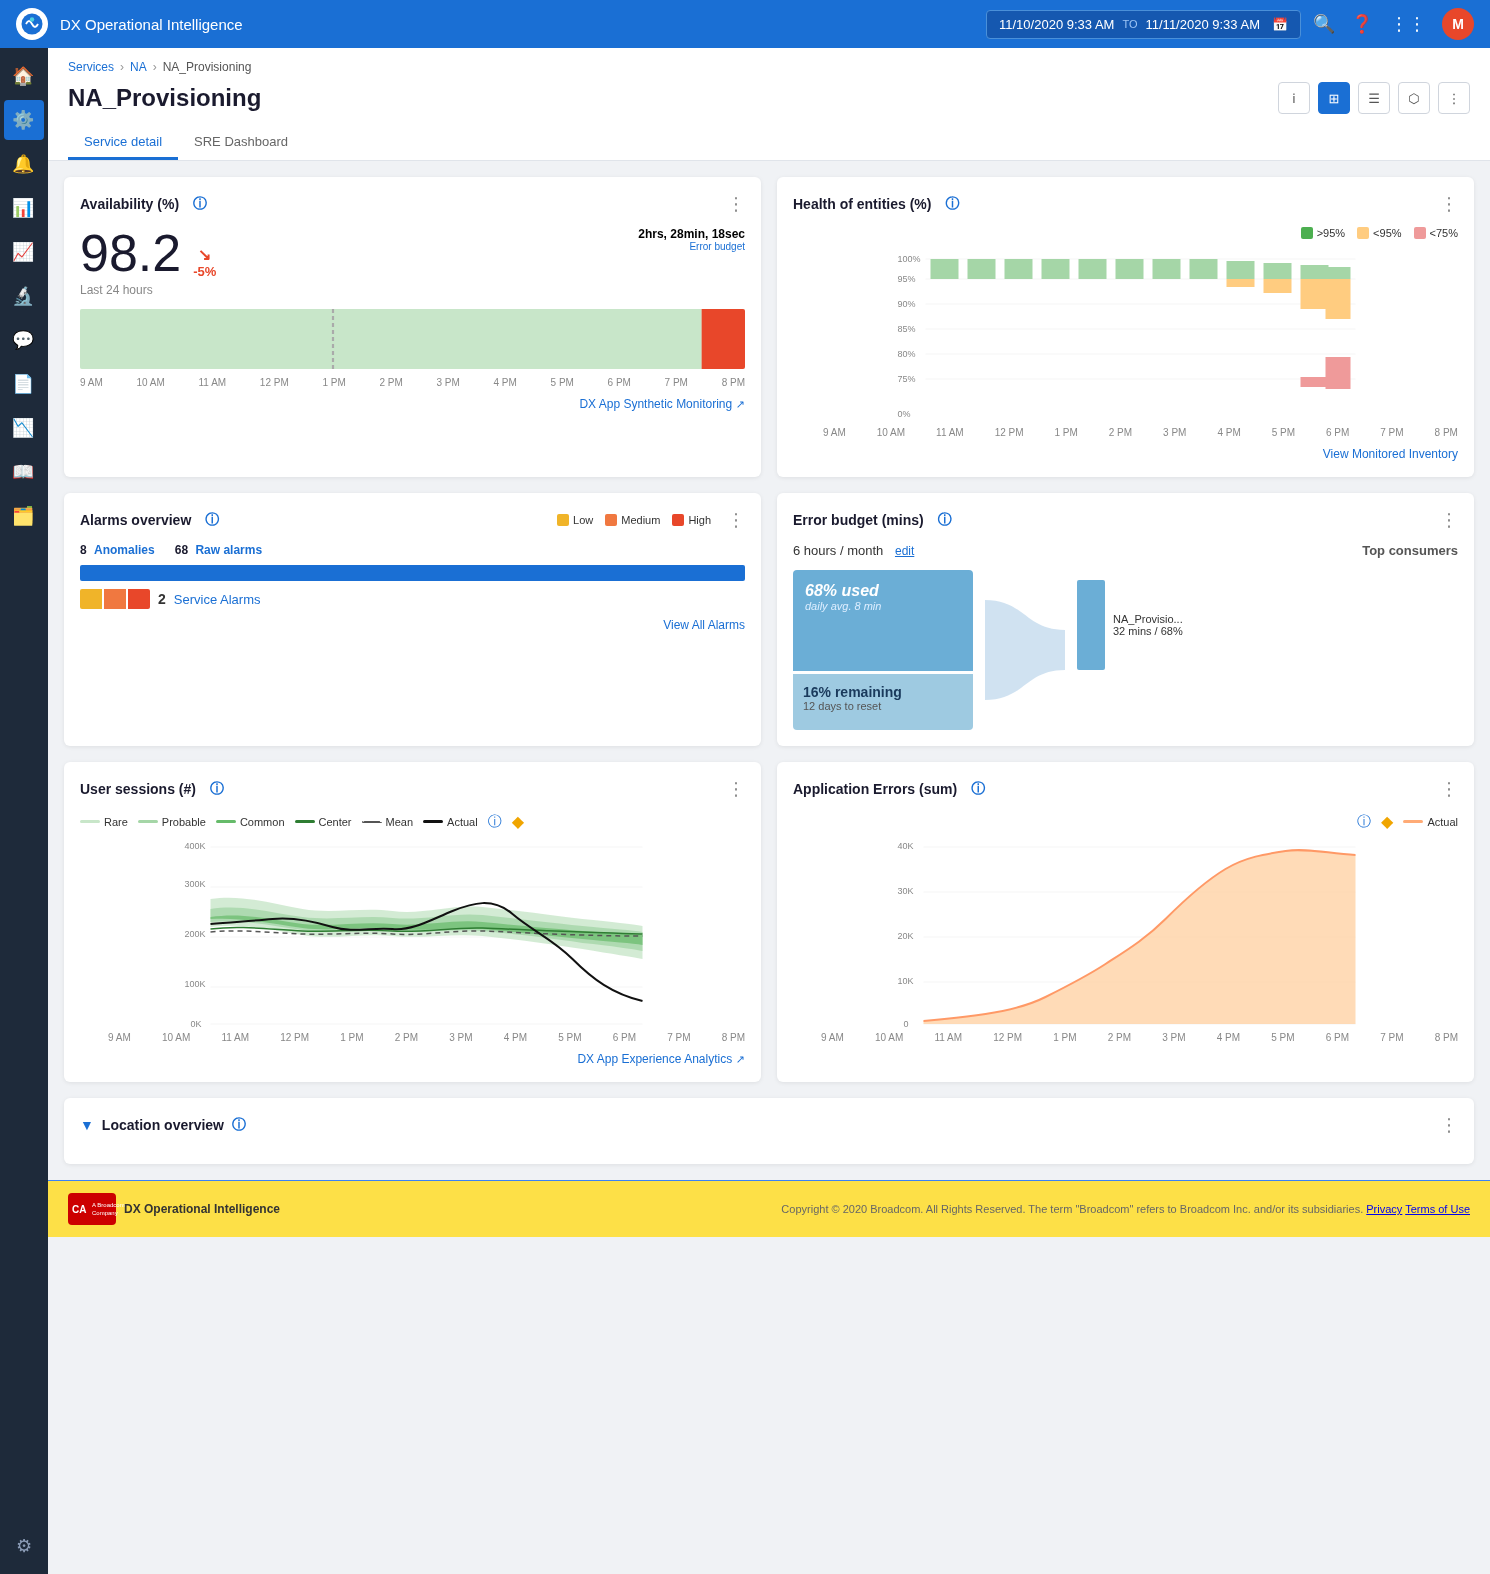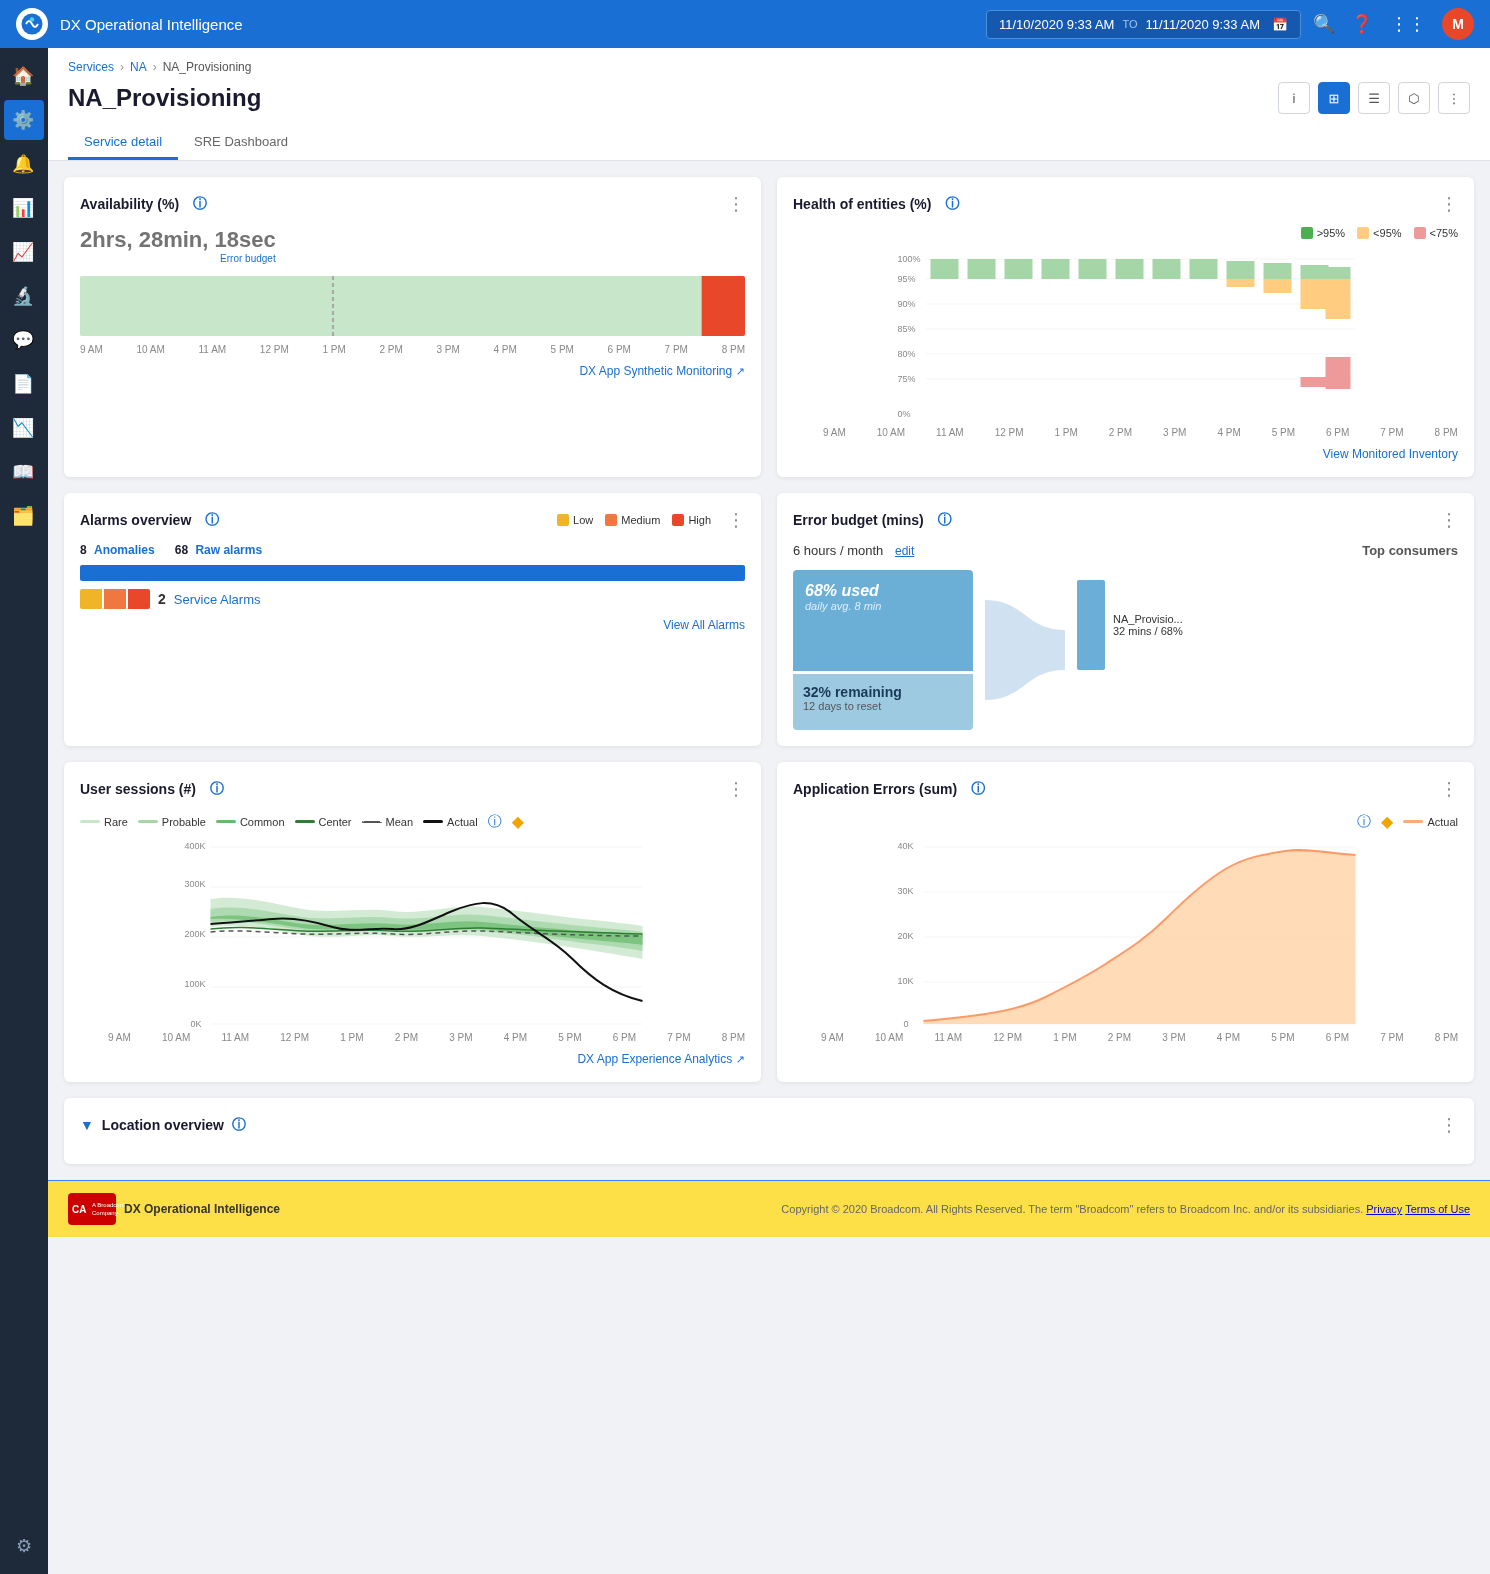--- a/index.html
+++ b/index.html
@@ -68,21 +68,21 @@
     .info-icon { color: #1a6fd4; font-size: 14px; cursor: pointer; }
     .more-icon { color: #888; cursor: pointer; font-size: 18px; }
 
     
     .availability-value { display: flex; align-items: flex-end; gap: 12px; margin-bottom: 4px; }
     .big-number { font-size: 52px; font-weight: 300; color: #1a1a2e; line-height: 1; }
     .change-badge { display: flex; flex-direction: column; align-items: center; color: #e8472a; font-size: 13px; font-weight: 600; }
     .change-arrow { font-size: 16px; }
     .avail-label { color: #888; font-size: 12px; }
     .error-budget { color: #1a6fd4; font-size: 10px; font-weight: 500; }
-    .error-budget-value { font-size: 22px; font-weight: 600; color: #737373; }
+    .error-budget-value { font-size: 12px; font-weight: 600; color: #000000; }
 
     
     .chart-area { position: relative; height: 60px; background: #e8f5e9; border-radius: 2px; overflow: hidden; margin-bottom: 8px; }
     .chart-labels { display: flex; justify-content: space-between; font-size: 10px; color: #888; }
     .chart-link { text-align: right; margin-top: 8px; }
     .chart-link a { color: #1a6fd4; font-size: 12px; text-decoration: none; }
 
     
     .legend { display: flex; gap: 12px; justify-content: flex-end; margin-bottom: 8px; font-size: 11px; }
     .legend-item { display: flex; align-items: center; gap: 4px; }
@@ -213,20 +213,30 @@
 
       <div class="card">
         <div class="card-header">
           <span class="card-title">
             <span>Availability (%)</span>
             <span class="info-icon">ⓘ</span>
           </span>
           <span class="more-icon">⋮</span>
         </div>
         <div class="avail-main-row">
+          <div>
+            <div class="availability-value">
+              <span class="big-number">98.2</span>
+              <div class="change-badge">
+                <span class="change-arrow">↘</span>
+                <span>-5%</span>
+              </div>
+            </div>
+            <div class="avail-label">Last 24 hours</div>
+          </div>
           <div class="avail-budget-right">
             <div class="error-budget-value">2hrs, 28min, 18sec</div>
             <div class="error-budget">Error budget</div>
           </div>
         </div>
 
         <div style="margin-top:12px;">
           <div class="chart-area">
             <svg width="100%" height="60" viewBox="0 0 460 60" preserveAspectRatio="none">
               <rect x="0" y="0" width="430" height="60" fill="#c8e6c9"></rect>
@@ -405,21 +415,21 @@
           <span class="budget-top">Top consumers</span>
         </div>
         <div style="display:flex;gap:12px;align-items:stretch;height:160px;">
 
           <div style="width:180px;display:flex;flex-direction:column;gap:3px;">
             <div style="background:#6baed6;border-radius:4px 4px 0 0;flex:2.1;padding:12px;font-style:italic;">
               <div style="font-size:16px;font-weight:600;color:white;">68% used</div>
               <div style="font-size:11px;color:#ddeeff;">daily avg. 8 min</div>
             </div>
             <div style="background:#9ecae1;border-radius:0 0 4px 4px;flex:1;padding:10px;">
-              <div style="font-size:14px;font-weight:600;color:#1a3a5c;">32% remaining</div>
+              <div style="font-size:14px;font-weight:600;color:#1a3a5c;">16% remaining</div>
               <div style="font-size:11px;color:#555;">12 days to reset</div>
             </div>
           </div>
 
           <div style="width:80px;display:flex;align-items:center;justify-content:center;">
             <svg width="80" height="140" viewBox="0 0 80 140">
               <path d="M0,20 C40,20 40,50 80,50 L80,90 C40,90 40,120 0,120 Z" fill="#b0cfe8" opacity="0.6"></path>
             </svg>
           </div>
 

